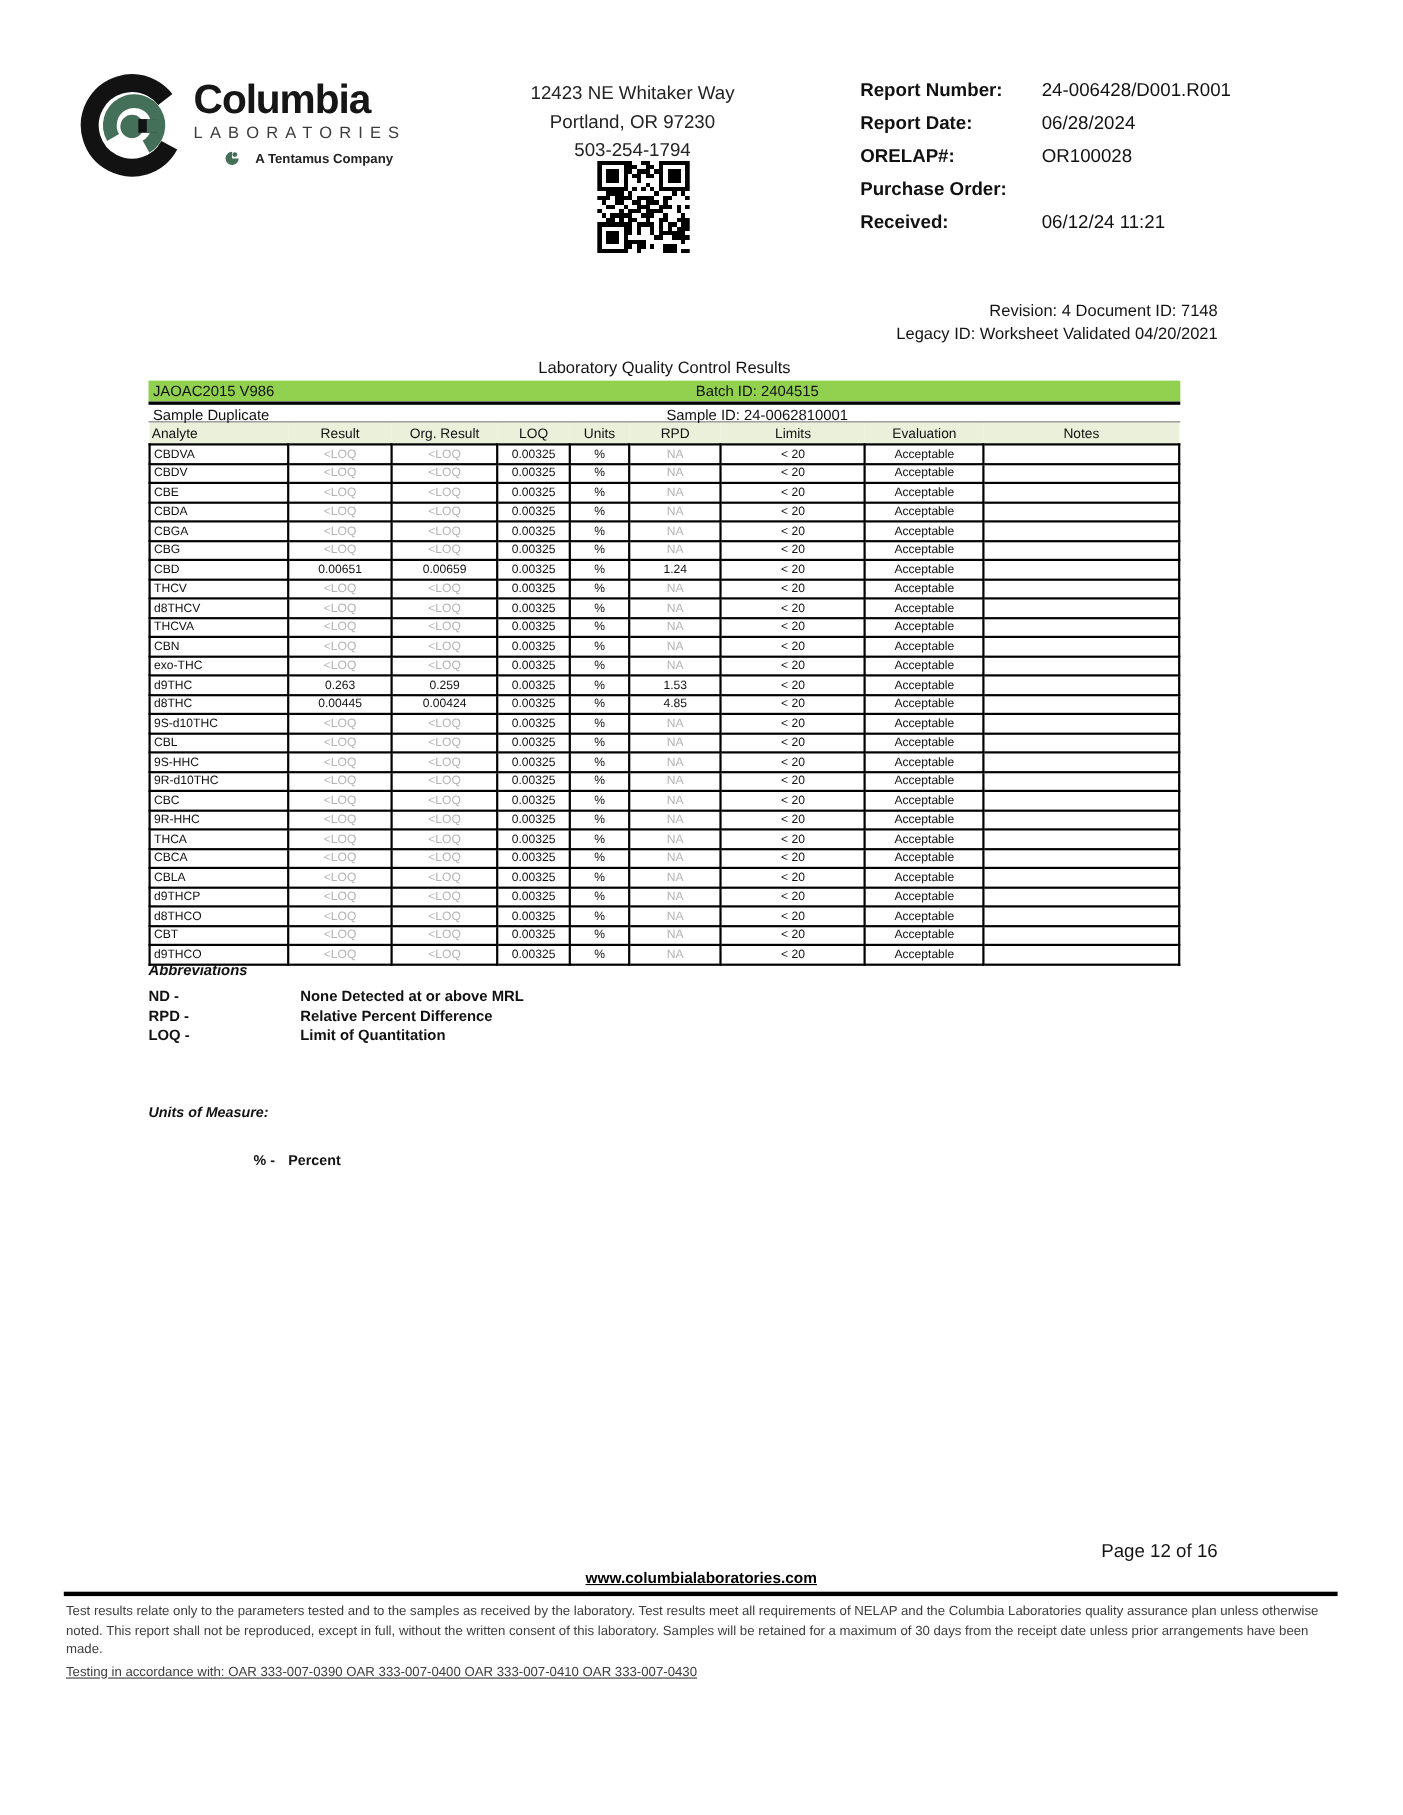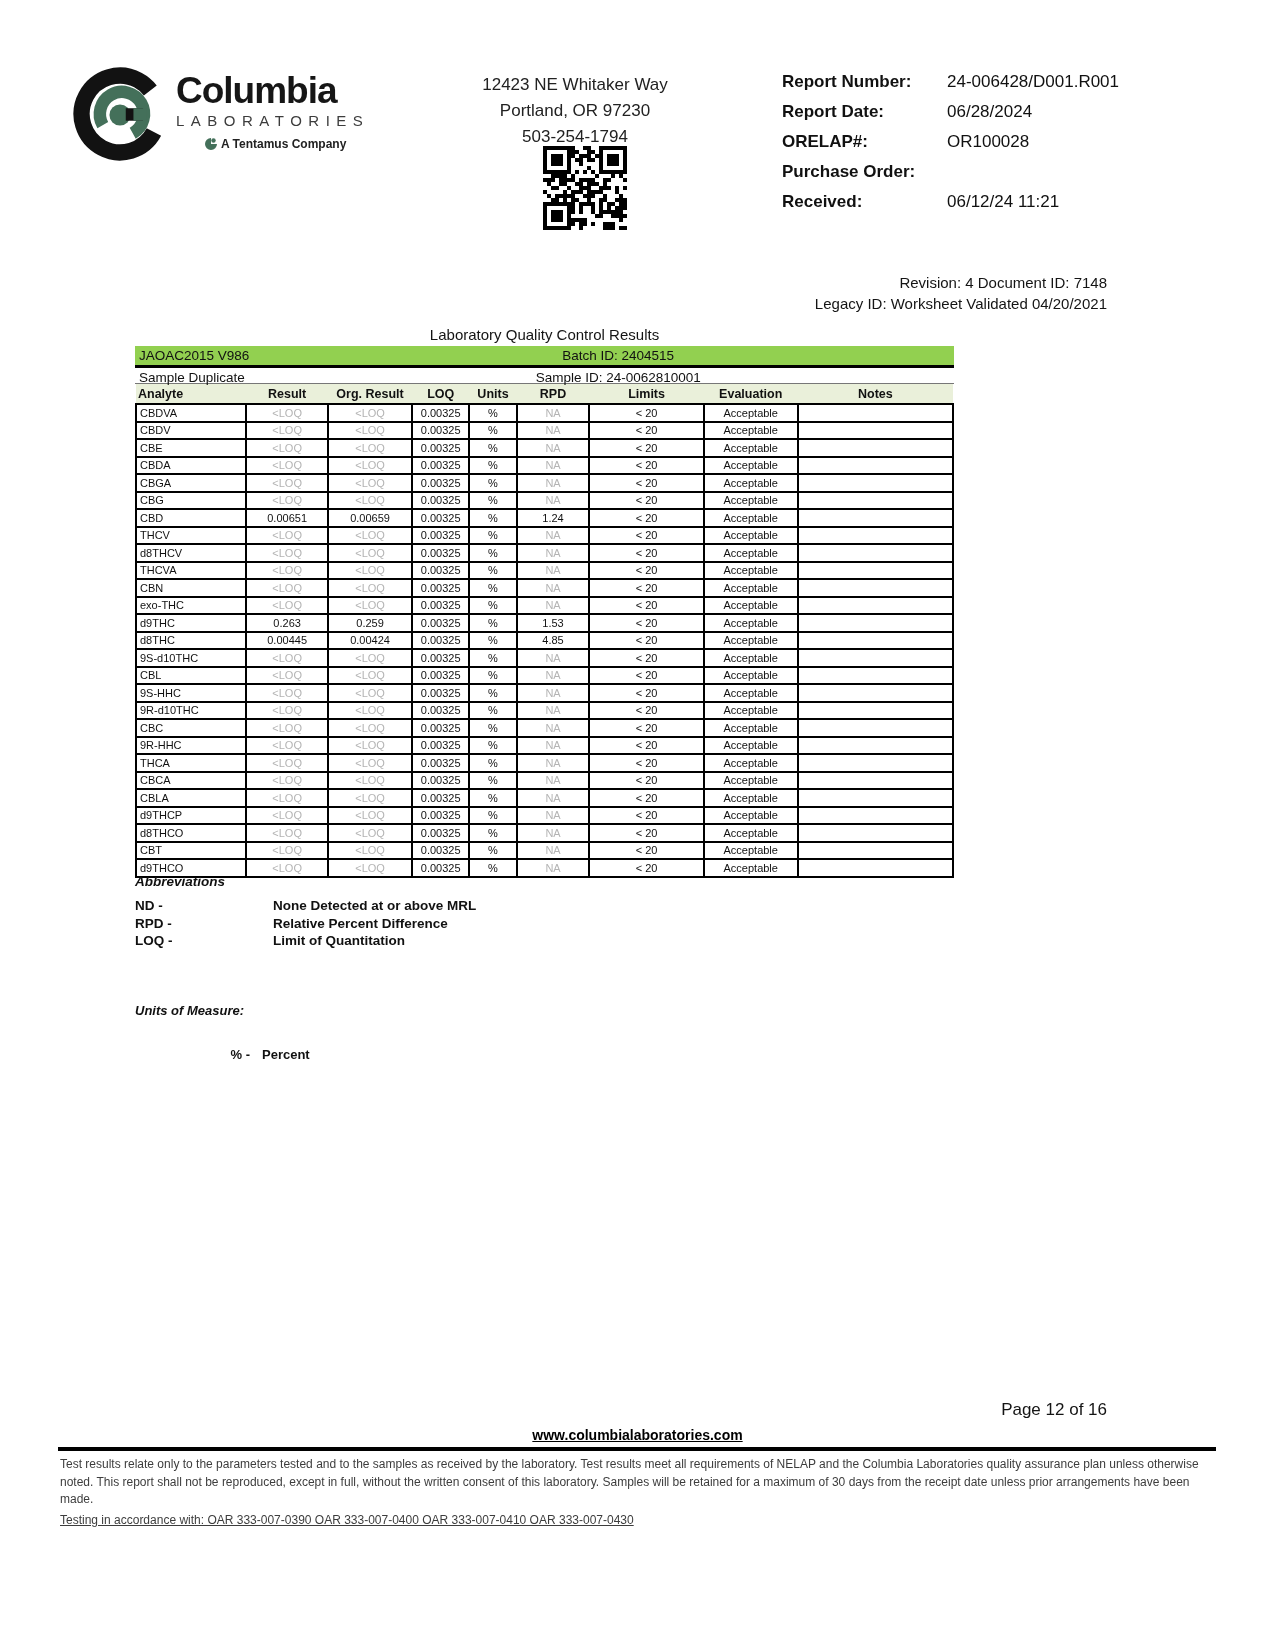--- a/index.html
+++ b/index.html
@@ -15,40 +15,40 @@
     width:1275px;height:1650px;position:relative;
     font-family:"Liberation Sans","DejaVu Sans",sans-serif;
     color:var(--ink);overflow:hidden;
   }
   
   .logo-block{position:absolute;left:72px;top:66px;display:flex;align-items:flex-start;}
   .logo-mark{width:96px;height:96px;}
   .logo-text{margin-left:8px;padding-top:6px;}
   .brand{font-size:37px;font-weight:700;letter-spacing:-1px;color:#161616;line-height:1;}
   .brand-sub{font-size:15px;letter-spacing:6.5px;color:#3c3c3c;margin-top:3px;}
-  .tagline{display:flex;align-items:center;gap:3px;margin-top:8px;margin-left:28px;}
+  .tagline{display:flex;align-items:center;gap:14px;margin-top:8px;margin-left:28px;}
   .tagline span{font-size:12px;font-weight:700;color:#222;}
   .addr{position:absolute;left:430px;top:72px;width:290px;text-align:center;font-size:17px;line-height:26px;color:#222;}
   .qr{position:absolute;left:543px;top:146px;width:84px;height:84px;}
   .report-meta{position:absolute;left:782px;top:72px;width:420px;font-size:17px;}
   .report-meta .fieldrow{display:flex;margin-bottom:10px;}
   .report-meta .flabel{width:165px;font-weight:700;}
   .report-meta .fvalue{flex:1;}
   .revision{position:absolute;right:168px;top:272px;text-align:right;font-size:15px;line-height:21px;color:#141414;}
   
-  .qc-wrap{position:absolute;left:135px;top:326px;width:819px;}
+  .qc-wrap{position:absolute;left:135px;top:326px;width:938px;}
   .qc-title{text-align:center;font-size:15px;color:#141414;margin-bottom:3px;}
   .bar-green{position:relative;background:var(--green);height:19px;font-size:13.5px;line-height:19px;}
   .bar-green .left{padding-left:4px;}
   .bar-center{position:absolute;left:59%;top:0;transform:translateX(-50%);white-space:nowrap;}
   .bar-sample{position:relative;background:#fff;height:19px;font-size:13.5px;line-height:19px;border-top:3px solid #000;border-bottom:1px solid #777;}
   .bar-sample .left{padding-left:4px;}
   table.qc{width:100%;border-collapse:collapse;table-layout:fixed;}
   table.qc thead th{
-    background:var(--pale);font-weight:700;font-size:12.5px;height:20px;
+    background:var(--pale);font-weight:400;font-size:12.5px;height:20px;
     border:none;padding:0 2px;white-space:nowrap;
   }
   table.qc thead th.al{text-align:left;}
   table.qc tbody{border:2px solid #000;}
   table.qc tbody td{
     border:2px solid #000;height:17.5px;font-size:11px;padding:0 3px;
     text-align:center;white-space:nowrap;overflow:hidden;
   }
   table.qc tbody td.analyte{text-align:left;font-weight:500;}
   table.qc tbody td.notes{border-right:2px solid #000;}

